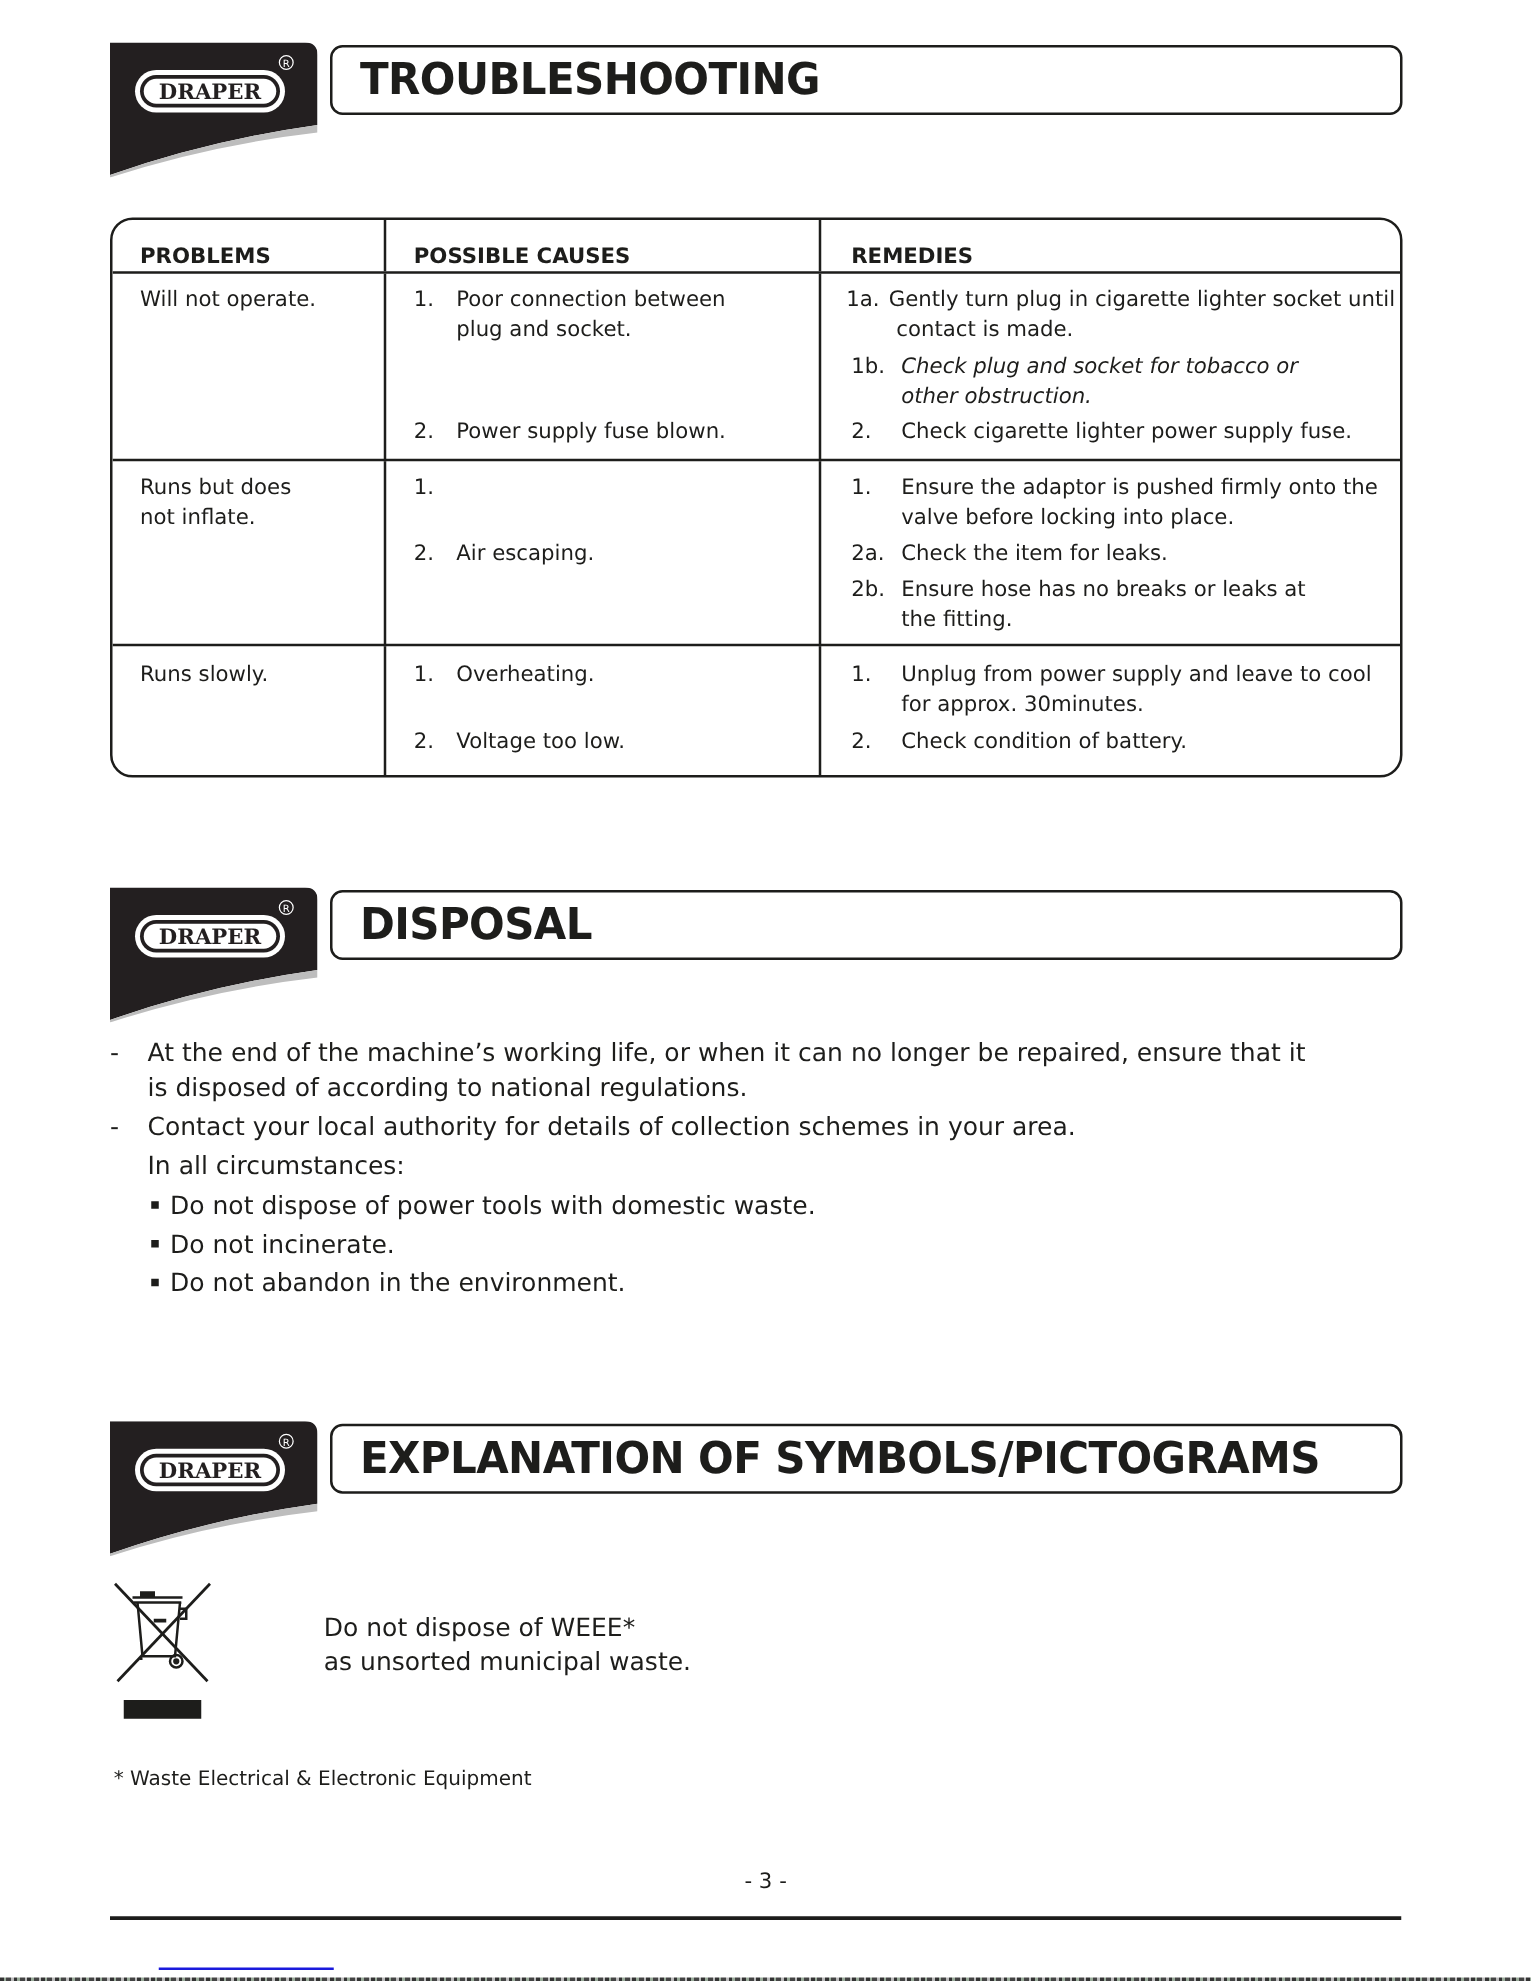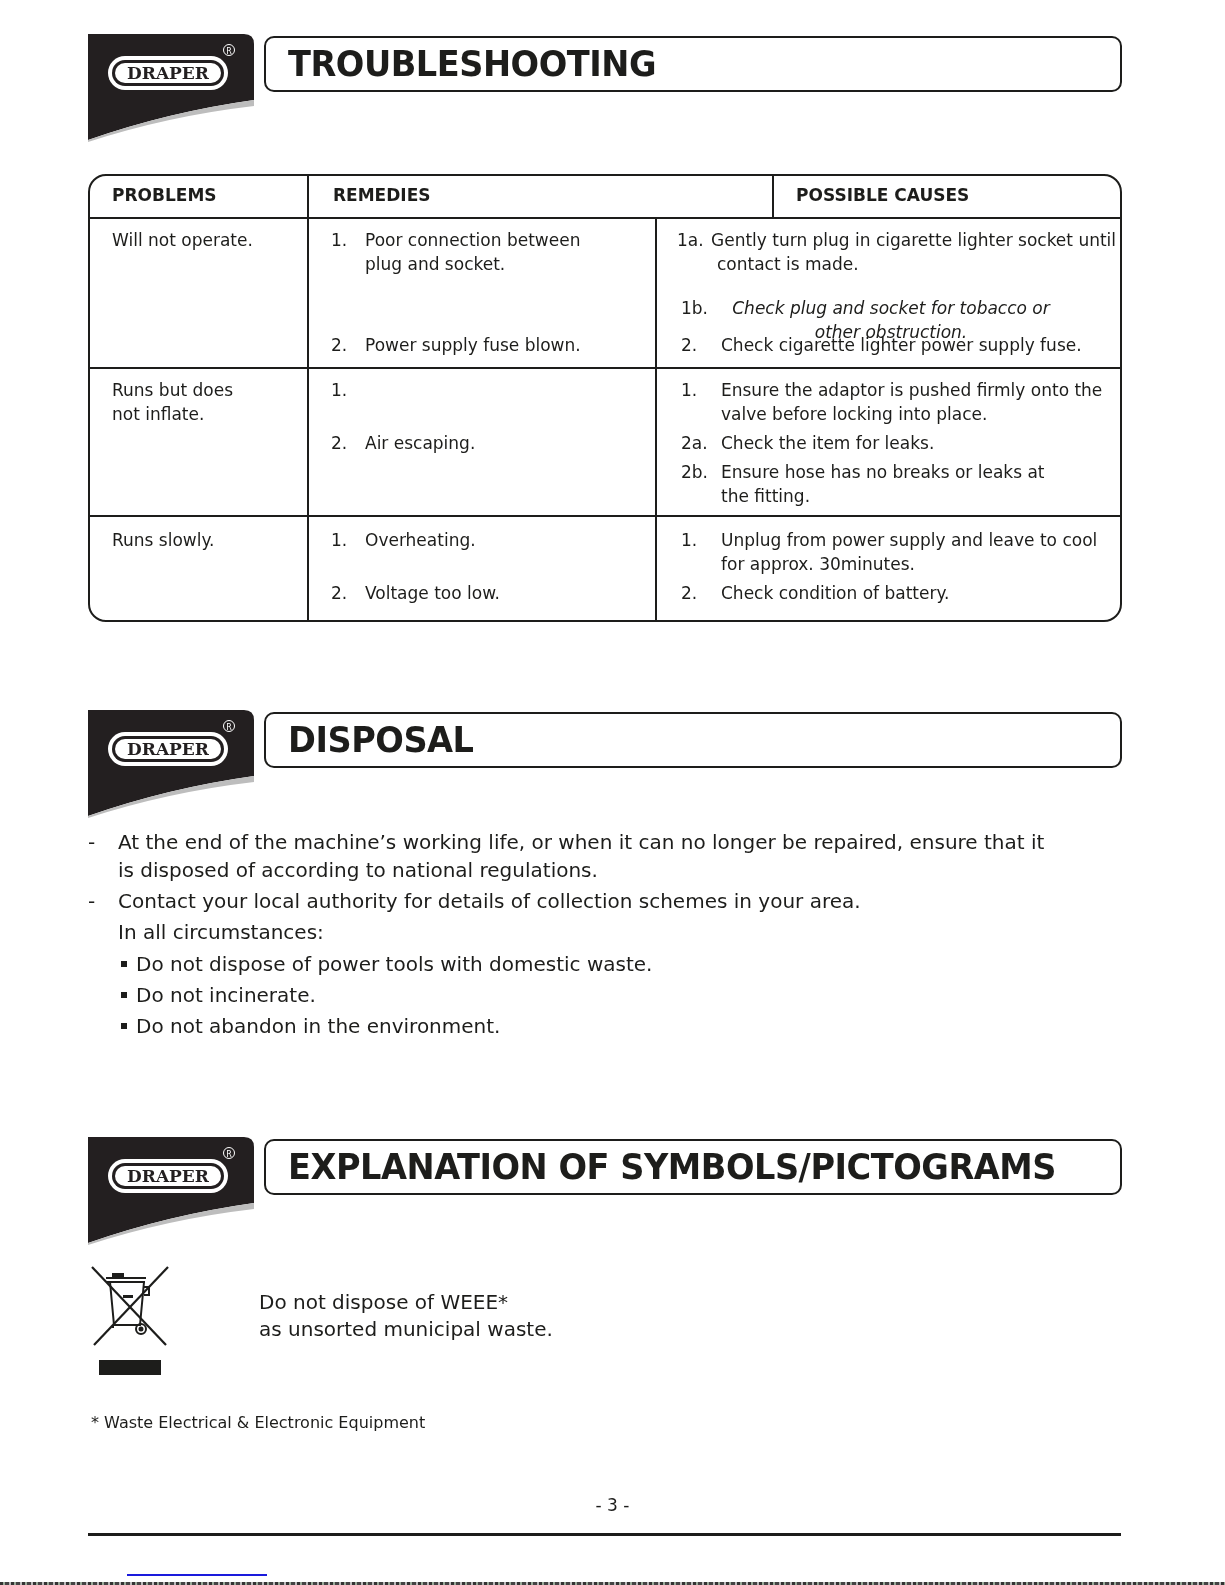--- a/index.html
+++ b/index.html
@@ -18,21 +18,21 @@
 
   
   .trouble { position: absolute; left: 88px; top: 174px; width: 1034px; height: 448px;
              border: 2.5px solid #1d1d1b; border-radius: 18px; box-sizing: border-box; overflow: hidden; }
   .trow { position: absolute; left: 0; right: 0; display: flex; }
   .trow.sep { border-top: 2px solid #1d1d1b; }
   .tcol { position: relative; box-sizing: border-box; }
   .c1 { width: 217px; padding-left: 22px; }
   .c2 { width: 348px; border-left: 2px solid #1d1d1b; padding-left: 22px; }
   .c3 { flex: 1; border-left: 2px solid #1d1d1b; padding-left: 24px; }
-  .th { font-size: 17px; font-weight: bold; padding-top: 9px; }
+  .th { font-size: 17px; font-weight: bold; padding-top: 19px; }
   .cell-text { font-size: 17px; line-height: 24px; }
   .item { position: absolute; left: 22px; font-size: 17px; line-height: 24px; }
   .item .num { position: absolute; left: 0; top: 0; }
   .item .txt { display: block; padding-left: 34px; }
   .c3 .item { left: 24px; }
   .c3 .item .txt { padding-left: 40px; }
 
   
   .disp { position: absolute; left: 88px; top: 828px; width: 1040px; font-size: 20px; line-height: 29px; }
   .disp .line { position: absolute; white-space: nowrap; }
@@ -64,22 +64,22 @@
 </div>
   <div class="title-box">
     <span class="title">TROUBLESHOOTING</span>
   </div>
 </div>
 
 <div class="trouble">
 
   <div class="trow" style="top:0; height:41px;">
     <div class="tcol c1 th">PROBLEMS</div>
+    <div class="tcol c2 th">POSSIBLE CAUSES</div>
     <div class="tcol c3 th">REMEDIES</div>
-    <div class="tcol c2 th">POSSIBLE CAUSES</div>
   </div>
 
   <div class="trow sep" style="top:41px; height:150px;">
     <div class="tcol c1">
       <div class="cell-text" style="padding-top:9px; width:175px;">Will not operate.</div>
     </div>
     <div class="tcol c2">
       <div class="item" style="top:9px; width:300px;">
         <span class="num">1.</span>
         <span class="txt" style="width:230px;">Poor connection between plug and socket.</span>
@@ -87,21 +87,21 @@
       <div class="item" style="top:114px; width:310px;">
         <span class="num">2.</span>
         <span class="txt">Power supply fuse blown.</span>
       </div>
     </div>
     <div class="tcol c3">
       <div class="item" style="top:9px; left:20px; width:440px;">
         <span class="num">1a.</span>
         <span class="txt" style="padding-left:40px; text-indent:-6px;">Gently turn plug in cigarette lighter socket until contact is made.</span>
       </div>
-      <div class="item" style="top:77px; width:400px;text-align:center;">
+      <div class="item" style="top:62px; width:400px;">
         <span class="num">1b.</span>
         <span class="txt" style="width:340px;font-style:italic;">Check plug and socket for tobacco or other obstruction.</span>
       </div>
       <div class="item" style="top:114px; width:440px;">
         <span class="num">2.</span>
         <span class="txt" style="white-space:nowrap;">Check cigarette lighter power supply fuse.</span>
       </div>
     </div>
   </div>
 

